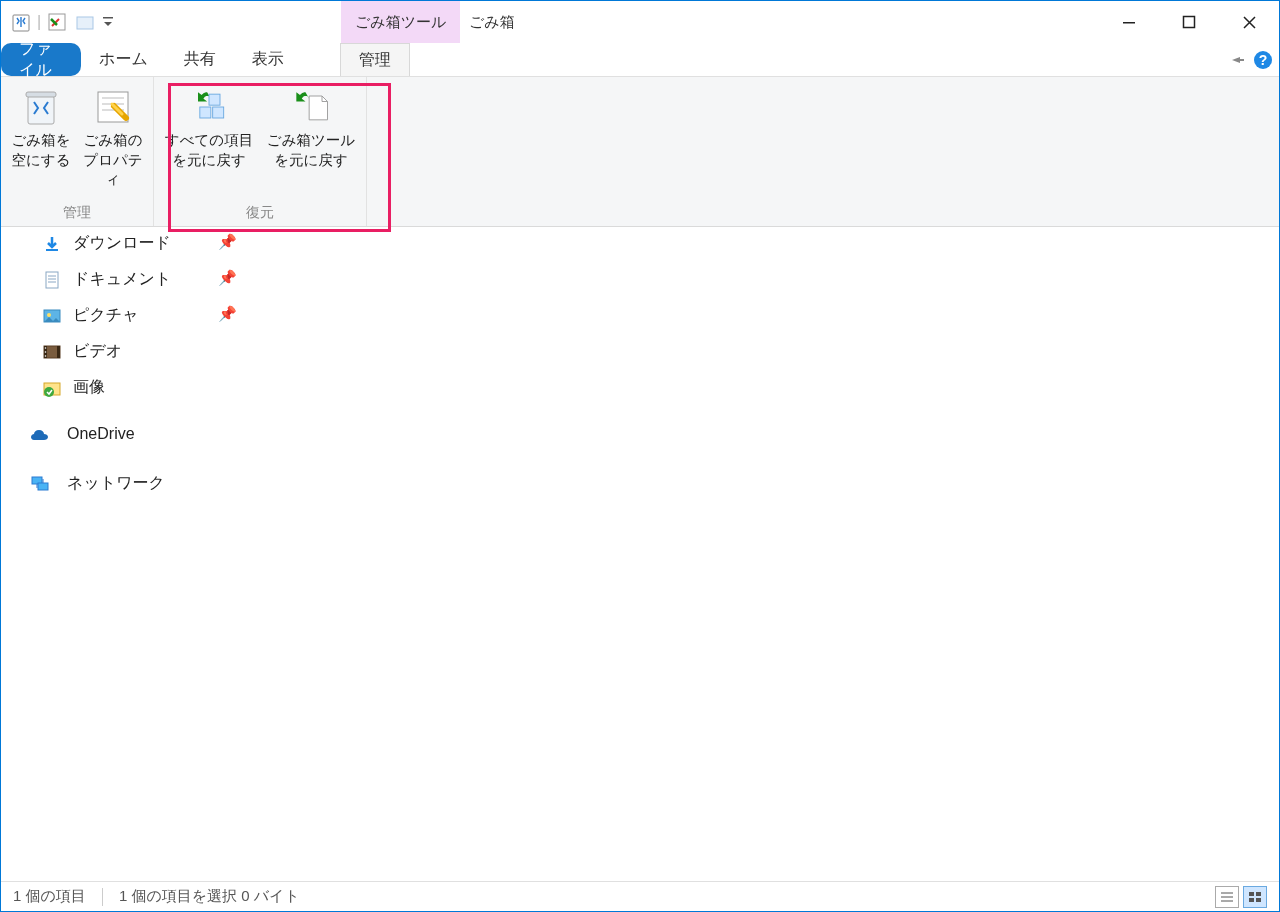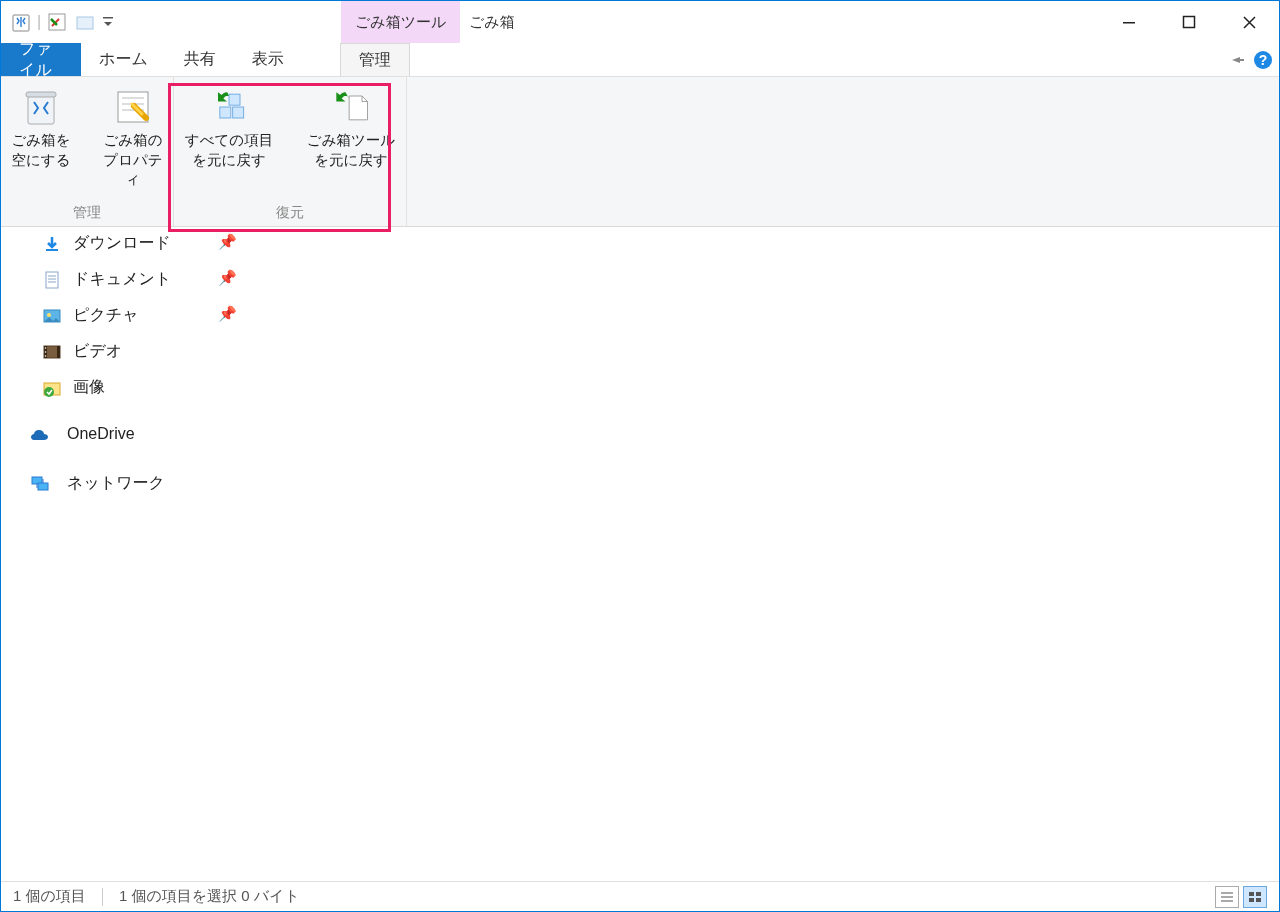--- a/index.html
+++ b/index.html
@@ -11,28 +11,28 @@
   .qat-icon { width: 24px; height: 24px; display: flex; align-items: center; justify-content: center; }
   .contextual-tab { position: absolute; left: 340px; top: 0; height: 42px; background: #f3d9f7; display: flex; align-items: center; padding: 16px 14px; font-size: 15px; color: #333; }
   .title-text { position: absolute; left: 468px; font-size: 15px; color: #333; }
   .window-controls { position: absolute; right: 0; top: 0; display: flex; height: 42px; }
   .winbtn { width: 60px; display: flex; align-items: center; justify-content: center; }
   .qat-dropdown { width: 14px; display: flex; align-items: center; justify-content: center; }
 
   
   .tabs { height: 34px; display: flex; align-items: stretch; background: #fff; border-bottom: 1px solid #e0e0e0; position: relative; }
   .tab { display: flex; align-items: center; justify-content: center; font-size: 16px; color: #333; cursor: default; padding: 0 18px; }
-  .tab.file { background: #1979ca; color: #fff; width: 80px; }
+  .tab.file { background: #1979ca; color: #fff; width: 80px; border-radius: 10px; }
   .tab.active { background: #f5f5f5; border: 1px solid #d8d8d8; border-bottom: none; }
   .ribbon-right { position: absolute; right: 6px; top: 0; height: 34px; display: flex; align-items: center; gap: 6px; }
 
   
   .ribbon { height: 150px; background: #f5f6f7; border-bottom: 1px solid #dadada; display: flex; position: relative; }
   .ribbon-group { display: flex; flex-direction: column; align-items: center; border-right: 1px solid #e2e2e2; padding: 6px 4px 2px 4px; }
-  .ribbon-group .buttons { display: flex; gap: 20px; flex: 1; }
+  .ribbon-group .buttons { display: flex; gap: 0; flex: 1; }
   .ribbon-btn { display: flex; flex-direction: column; align-items: center; justify-content: flex-start; width: 72px; padding-top: 2px; }
   .ribbon-btn.wide { width: 102px; }
   .ribbon-btn .bigicon { width: 44px; height: 44px; margin-bottom: 2px; display: flex; align-items: center; justify-content: center; }
   .ribbon-btn .label { font-size: 14.5px; text-align: center; line-height: 1.35; color: #222; }
   .group-label { font-size: 14px; color: #888; padding: 2px 0 2px 0; }
   .highlight-box { position: absolute; border: 3px solid #e91e63; pointer-events: none; }
 
   
   .main { flex: 1; display: flex; overflow: hidden; }
   .nav { width: 250px; padding: 6px 0 0 40px; overflow: hidden; }

